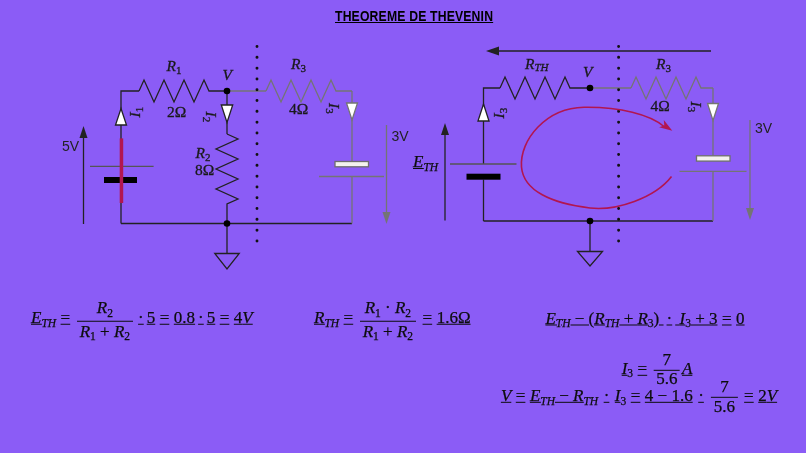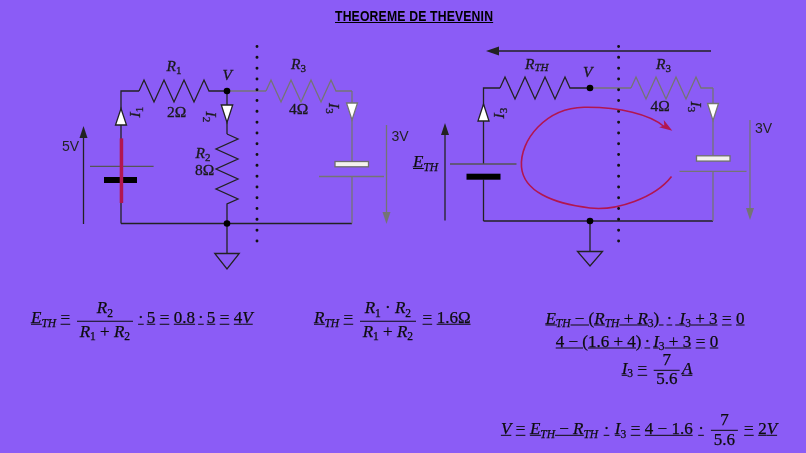--- a/index.html
+++ b/index.html
@@ -150,23 +150,22 @@
         <span class="nu"><i>R</i><sub>2</sub></span>
         <span class="de"><i>R</i><sub>1</sub> + <i>R</i><sub>2</sub></span>
       </span><span class="od">·</span>5<span class="op">=</span>0.8<span class="od">·</span>5<span class="op">=</span>4<i>V</i></div>
 
 <div class="fm" style="left:314px;top:319px;transform:translateY(-50%);"><i>R</i><sub><i>TH</i></sub><span class="op">=</span><span class="frac">
         <span class="nu"><i>R</i><sub>1</sub> · <i>R</i><sub>2</sub></span>
         <span class="de"><i>R</i><sub>1</sub> + <i>R</i><sub>2</sub></span>
       </span><span class="op">=</span>1.6Ω</div>
 
 <div class="fm" style="left:637px;top:317.5px;transform:translate(-50%,-50%);margin-left:8px;"><i>E</i><sub><i>TH</i></sub> − (<i>R</i><sub><i>TH</i></sub> + <i>R</i><sub>3</sub>) <span class="od">·</span> <i>I</i><sub>3</sub> + 3<span class="op">=</span>0</div>
-<div class="fm" style="left:637px;top:340.5px;transform:translate(-50%,-50%);">4 − (1.6 + 4)<span class="od">·</span><i>I</i><sub>3</sub> + 3<span class="op">=</span>0</div>
 <div class="fm" style="left:657px;top:369.5px;transform:translate(-50%,-50%);"><i>I</i><sub>3</sub><span class="op">=</span><span class="frac fs">
         <span class="nu">7</span>
         <span class="de">5.6</span>
       </span><i>A</i></div>
-<div class="fm" style="left:639px;top:430px;transform:translate(-50%,-50%);"><i>V</i><span class="op">=</span><i>E</i><sub><i>TH</i></sub> − <i>R</i><sub><i>TH</i></sub><span class="odw">·</span><i>I</i><sub>3</sub><span class="op">=</span>4 − 1.6<span class="odw">·</span><span class="frac fs">
+<div class="fm" style="left:639px;top:397px;transform:translate(-50%,-50%);"><i>V</i><span class="op">=</span><i>E</i><sub><i>TH</i></sub> − <i>R</i><sub><i>TH</i></sub><span class="odw">·</span><i>I</i><sub>3</sub><span class="op">=</span>4 − 1.6<span class="odw">·</span><span class="frac fs">
         <span class="nu">7</span>
         <span class="de">5.6</span>
       </span><span class="op">=</span>2<i>V</i></div>
 
 </div>
 
 </body></html>

